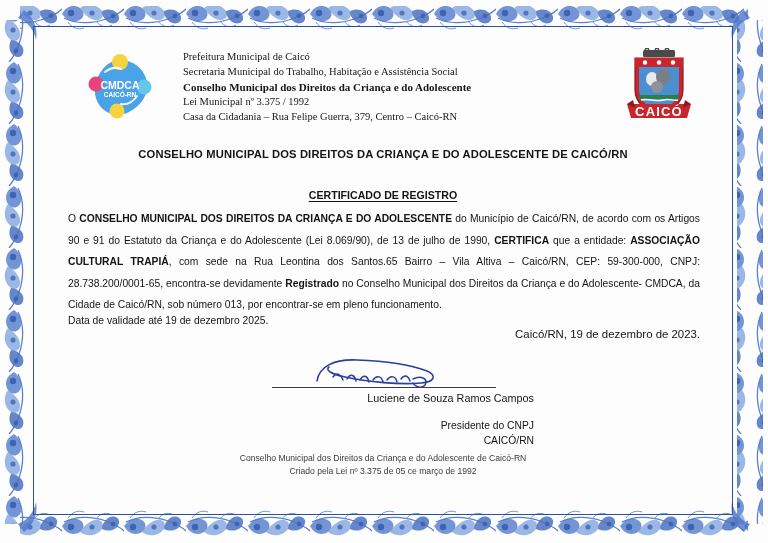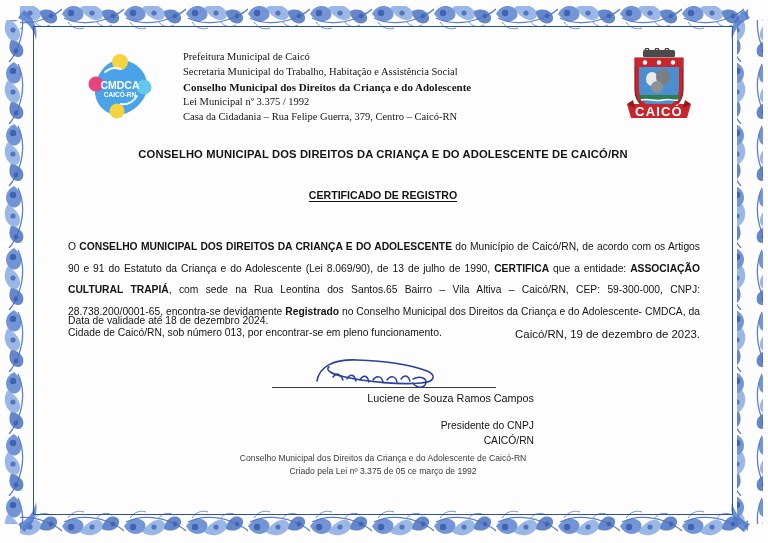--- a/index.html
+++ b/index.html
@@ -112,21 +112,20 @@
   
   .body-text {
     position: absolute;
     left: 68px;
     top: 208px;
     width: 632px;
     font-size: 10.3px;
     line-height: 21.5px;
     color: #141414;
     text-align: justify;
-    margin-top: 28px;
   }
   .body-text p {
     margin: 0;
   }
   .body-text b { font-weight: bold; }
 
   .validity {
     position: absolute;
     left: 68px;
     top: 315px;
@@ -294,21 +293,21 @@
 
   <div class="main-title">CONSELHO MUNICIPAL DOS DIREITOS DA CRIANÇA E DO ADOLESCENTE DE CAICÓ/RN</div>
   <div class="sub-title">
     <span>CERTIFICADO DE REGISTRO</span>
   </div>
 
   <div class="body-text">
     <p><span>O </span><b>CONSELHO MUNICIPAL DOS DIREITOS DA CRIANÇA E DO ADOLESCENTE</b><span> do Município de Caicó/RN, de acordo com os Artigos 90 e 91 do Estatuto da Criança e do Adolescente (Lei 8.069/90), de 13 de julho de 1990, </span><b>CERTIFICA</b><span> que a entidade: </span><b>ASSOCIAÇÃO CULTURAL TRAPIÁ</b><span>, com sede na Rua Leontina dos Santos.65 Bairro – Vila Altiva – Caicó/RN, CEP: 59-300-000, CNPJ: 28.738.200/0001-65, encontra-se devidamente </span><b>Registrado</b><span> no Conselho Municipal dos Direitos da Criança e do Adolescente- CMDCA, da Cidade de Caicó/RN, sob número 013, por encontrar-se em pleno funcionamento.</span></p>
   </div>
 
-  <div class="validity">Data de validade até 18 de dezembro 2024.</div>
+  <div class="validity">Data de validade até 19 de dezembro 2025.</div>
 
   <div class="place-date">Caicó/RN, 19 de dezembro de 2023.</div>
 
   <div class="signature-block">
     <div class="signature-mark">
       <svg width="190" height="34" viewBox="0 0 190 34" xmlns="http://www.w3.org/2000/svg">
         <path d="M28,26 C30,12 44,4 68,5 C96,6 122,10 138,16 C148,20 146,27 132,28
                  C112,30 78,27 56,22 C42,19 36,15 40,12" stroke="#2b3f9e" stroke-width="1.6" fill="none" stroke-linecap="round"></path>
         <path d="M44,22 C48,16 52,20 54,25 M58,24 C62,17 66,21 67,26
                  M71,25 C75,18 79,22 80,27 M84,25 C88,19 93,22 94,27

